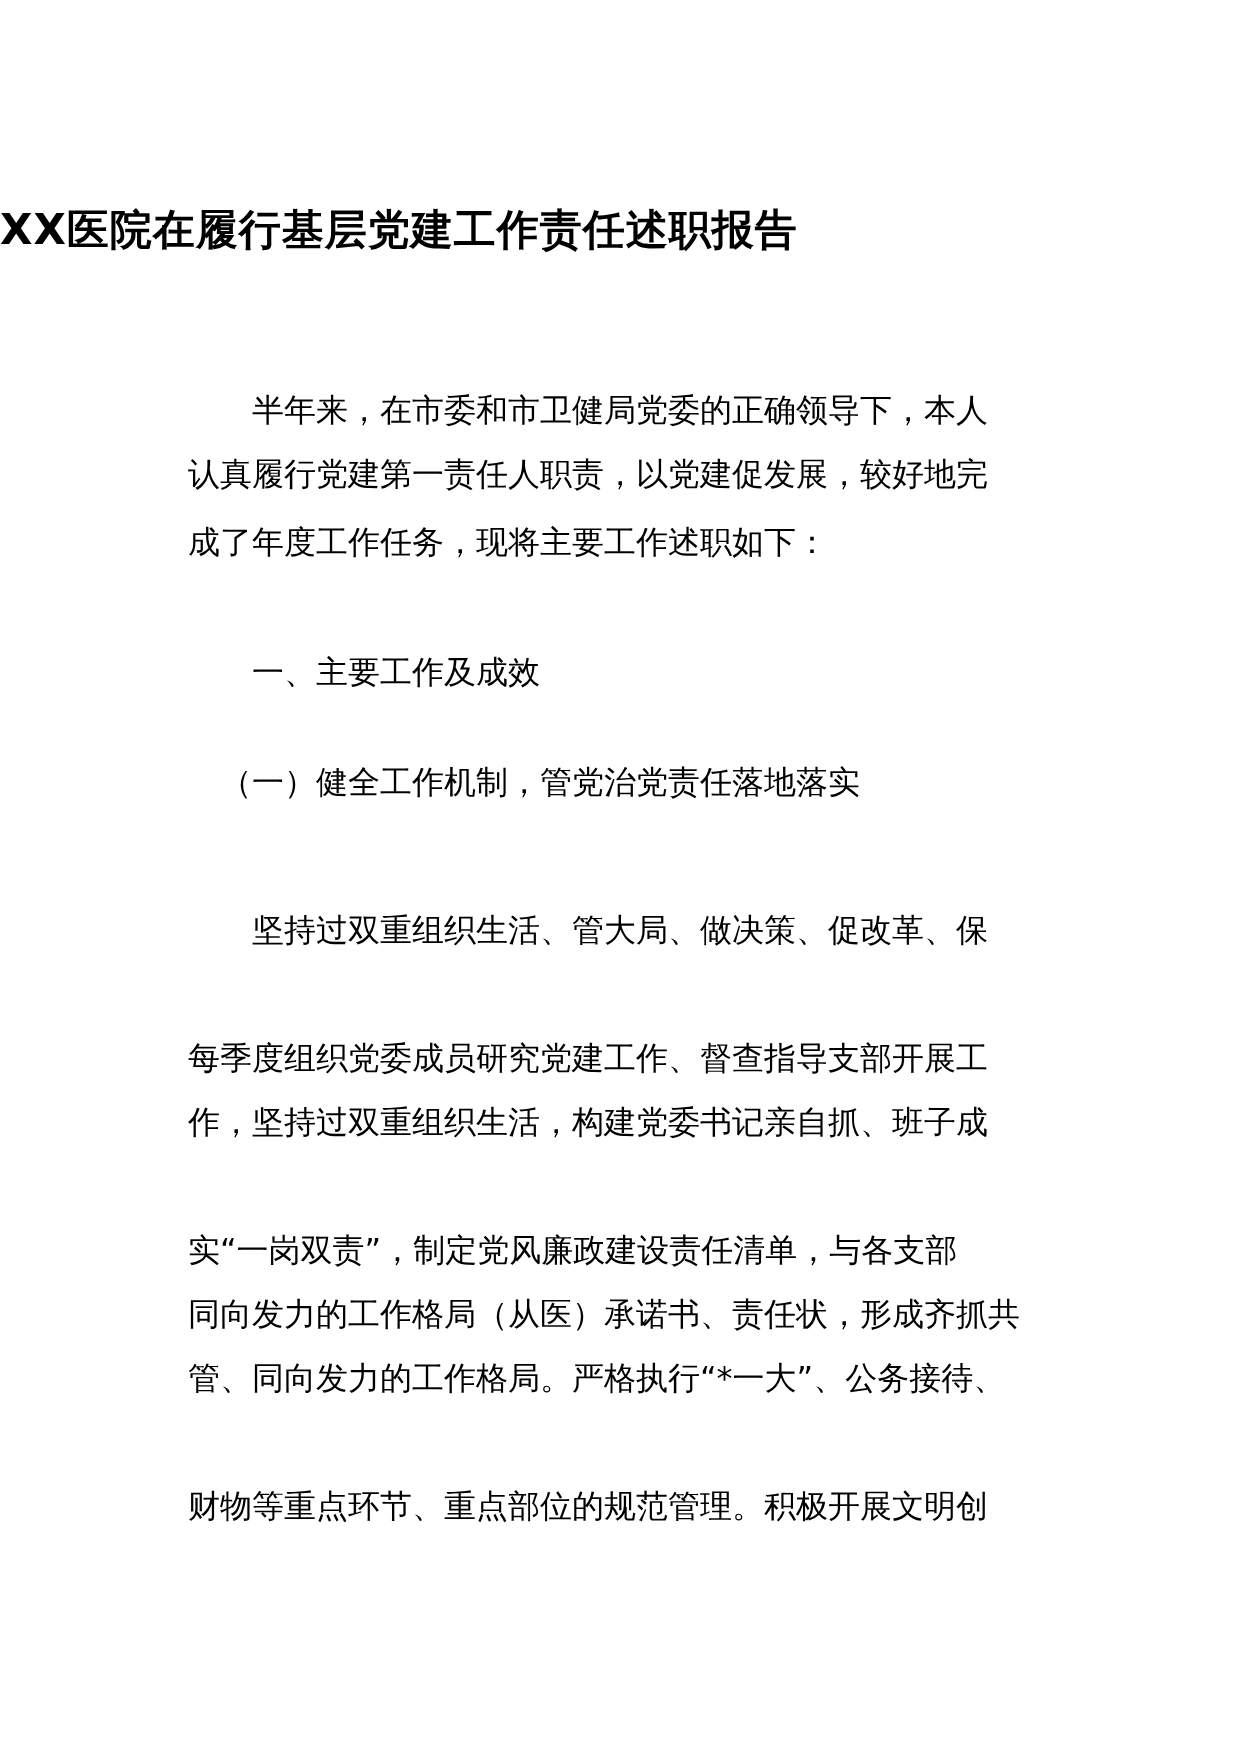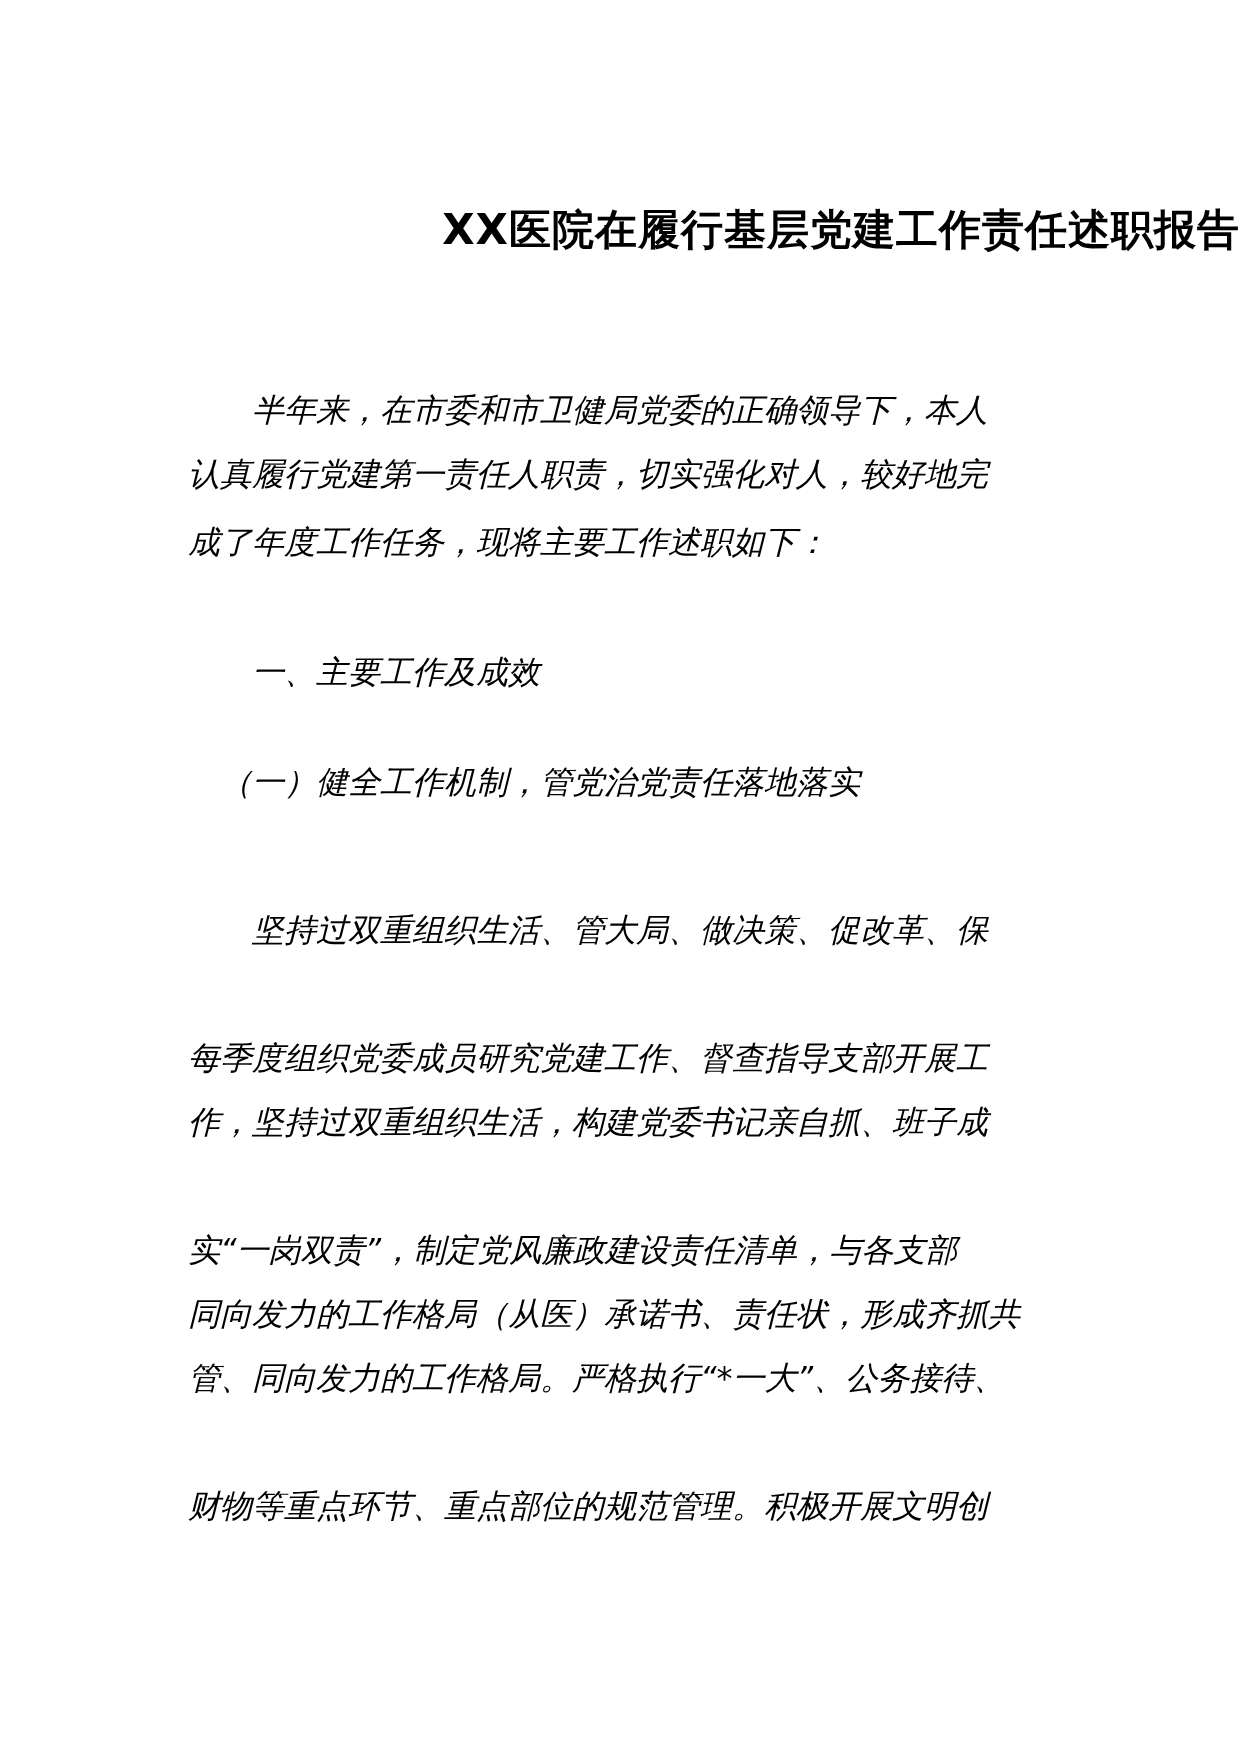--- a/index.html
+++ b/index.html
@@ -1,30 +1,30 @@
 <!DOCTYPE html>
 <html><head>
   <meta charset="utf-8">
   <style>
     html, body { margin: 0; padding: 0; background: #ffffff; }
     body { width: 1240px; height: 1754px; position: relative; overflow: hidden;
            font-family: "DejaVu Sans", "Liberation Sans", sans-serif; color: #000; }
     .page { position: absolute; left: 0; top: 0; width: 1240px; height: 1754px; background: #fff; }
-    .title { position: absolute; top: 200px; left: 0; width: 1240px; text-align: right;
+    .title { position: absolute; top: 200px; left: 0; width: 1240px; text-align: left;
              font-size: 42px; font-weight: bold; letter-spacing: 1px; line-height: 60px; }
-    .line { position: absolute; left: 188px; font-size: 32px; line-height: 44px; white-space: nowrap; font-style: italic; }
+    .line { position: absolute; left: 188px; font-size: 32px; line-height: 44px; white-space: nowrap; }
   </style>
 </head>
 <body>
 
 <div class="page">
   <div class="title">XX医院在履行基层党建工作责任述职报告</div>
 
   <div class="line" style="top:388px">　　半年来，在市委和市卫健局党委的正确领导下，本人</div>
-  <div class="line" style="top:452px">认真履行党建第一责任人职责，切实强化对人，较好地完</div>
+  <div class="line" style="top:452px">认真履行党建第一责任人职责，以党建促发展，较好地完</div>
   <div class="line" style="top:520px">成了年度工作任务，现将主要工作述职如下：</div>
 
   <div class="line" style="top:650px">　　一、主要工作及成效</div>
 
   <div class="line" style="top:760px">　（一）健全工作机制，管党治党责任落地落实</div>
 
   <div class="line" style="top:908px">　　坚持过双重组织生活、管大局、做决策、促改革、保</div>
   <div class="line" style="top:1036px">每季度组织党委成员研究党建工作、督查指导支部开展工</div>
   <div class="line" style="top:1100px">作，坚持过双重组织生活，构建党委书记亲自抓、班子成</div>
   <div class="line" style="top:1228px">实“一岗双责”，制定党风廉政建设责任清单，与各支部</div>

